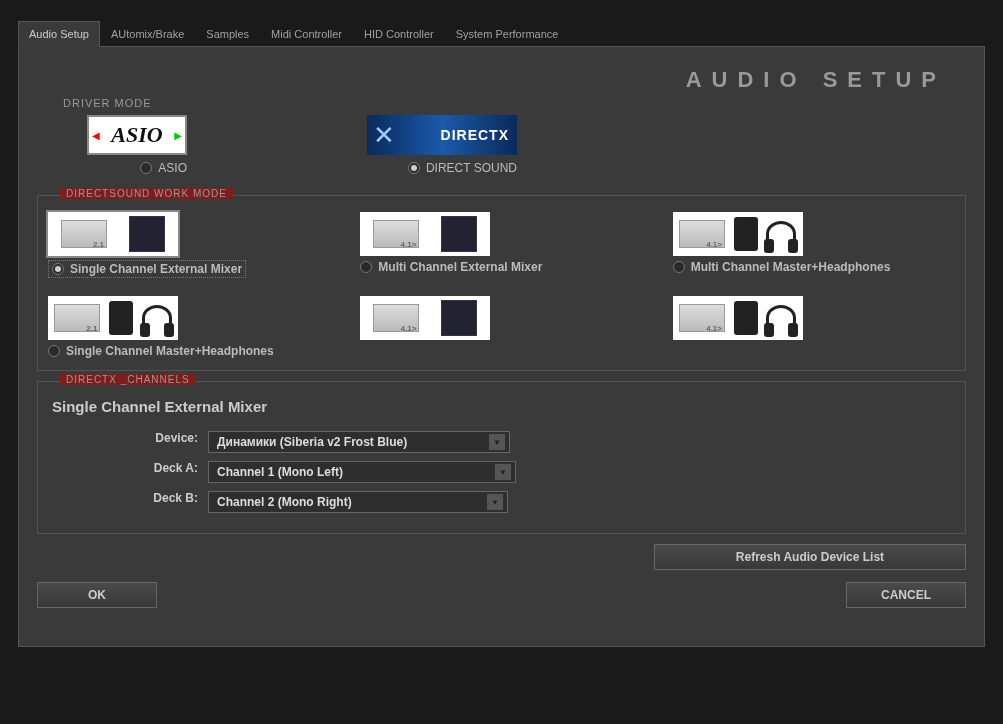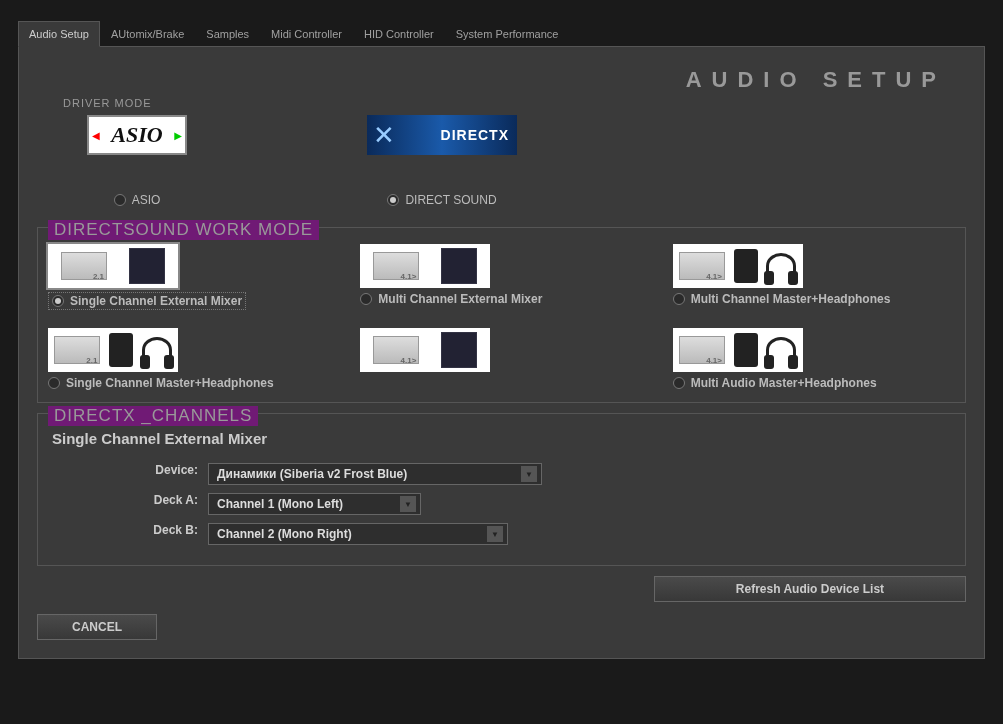--- a/index.html
+++ b/index.html
@@ -55,21 +55,21 @@
   color: #999;
   font-size: 11px;
   margin-left: 26px;
   letter-spacing: 1px;
 }
 .driver-row {
   display: flex;
   gap: 180px;
   margin: 6px 0 20px 50px;
 }
-.driver-opt { display: flex; flex-direction: column; align-items: center; gap: 32px; }
+.driver-opt { display: flex; flex-direction: column; align-items: flex-end; }
 .asio-badge {
   width: 100px; height: 40px;
   background: #fff;
   border: 2px solid #888;
   display: flex; align-items: center; justify-content: center;
   position: relative;
 }
 .asio-badge::before { content: "◀"; color: red; position: absolute; left: 3px; font-size: 10px; }
 .asio-badge::after { content: "▶"; color: #0c0; position: absolute; right: 3px; font-size: 10px; }
 .asio-text { font-family: Georgia, serif; font-size: 22px; font-weight: bold; color: #111; font-style: italic; }
@@ -99,25 +99,25 @@
   background: #ccc; border-radius: 50%; margin: 2px;
 }
 .group-box {
   border: 1px solid #555;
   margin: 6px 0 10px 0;
   padding: 10px 10px 12px 10px;
   position: relative;
 }
 .group-title {
   position: absolute;
-  top: -8px; left: 10px;
-  background: #701a75;
+  top: -8px; left: 22px;
+  background: #7f1d1d;
   padding: 0 6px;
   color: #999;
-  font-size: 17px;
+  font-size: 10px;
   letter-spacing: 1px;
 }
 .mode-grid {
   display: grid;
   grid-template-columns: repeat(3, 1fr);
   gap: 18px 30px;
   margin-top: 6px;
 }
 .mode-item { }
 .mode-thumb {
@@ -251,57 +251,54 @@
               <div class="chip" data-ch="4.1&gt;"></div>
               <div class="mixer"></div>
             </div>
           </div>
           <div class="mode-item">
             <div class="mode-thumb">
               <div class="chip" data-ch="4.1&gt;"></div>
               <div class="speaker"></div>
               <div class="phones"></div>
             </div>
-            <div class="mode-label">
-              <span class="radio"></span>
-              <span>Multi Audio Master+Headphones</span>
-            </div>
           </div>
         </div>
     </div>
 
     <div class="group-box">
       <div class="group-title">DIRECTX _CHANNELS</div>
       <div class="sub-title">Single Channel External Mixer</div>
       <div id="device-rows">
           <div class="form-row">
             <div class="form-label">Device:</div>
-            <div class="select" style="width: 334px;">
+            <div class="select" style="width: 302px;">
               <span>Динамики (Siberia v2 Frost Blue)</span>
               <span class="select-arrow">▼</span>
             </div>
           </div>
           <div class="form-row">
             <div class="form-label">Deck A:</div>
-            <div class="select" style="width: 213px; gap: 8px;">
+            <div class="select" style="width: 308px; gap: 8px;">
               <span>Channel 1 (Mono Left)</span>
               <span class="select-arrow">▼</span>
             </div>
           </div>
           <div class="form-row">
             <div class="form-label">Deck B:</div>
             <div class="select" style="width: 300px;">
               <span>Channel 2 (Mono Right)</span>
               <span class="select-arrow">▼</span>
             </div>
           </div>
         </div>
     </div>
 
     <div class="refresh-row">
       <div class="btn">Refresh Audio Device List</div>
     </div>
 
     <div class="bottom-row">
+      <div class="btn">OK</div>
       <div class="btn">CANCEL</div>
     </div>
   </div>
 </div>
 
 </body></html>

